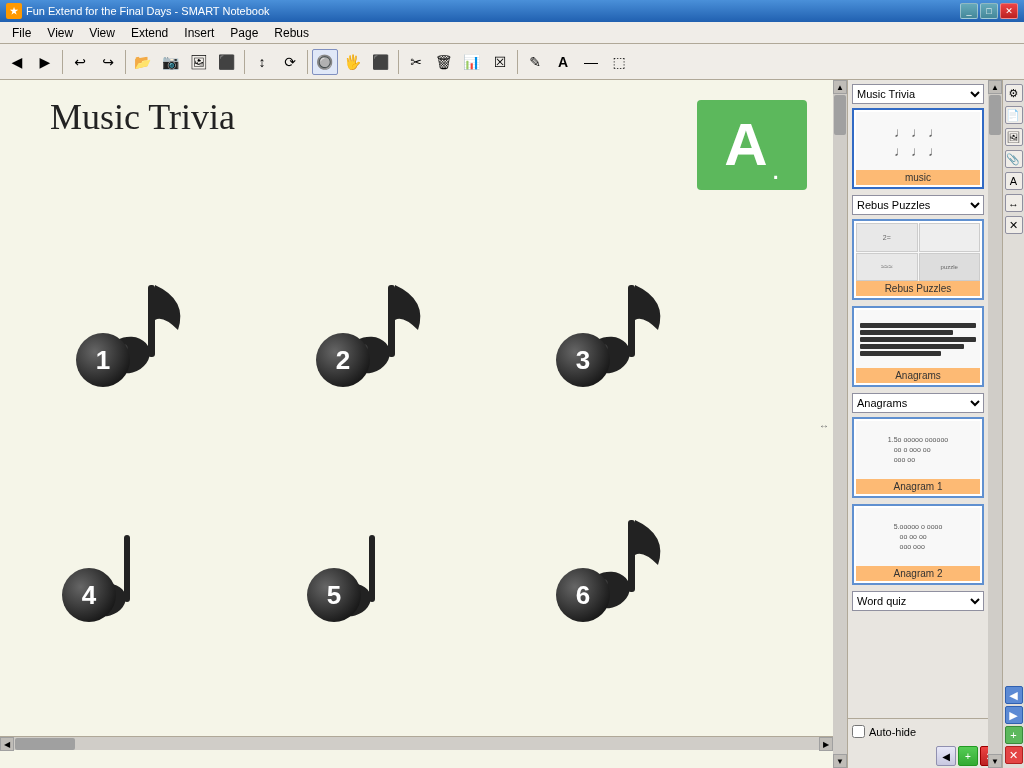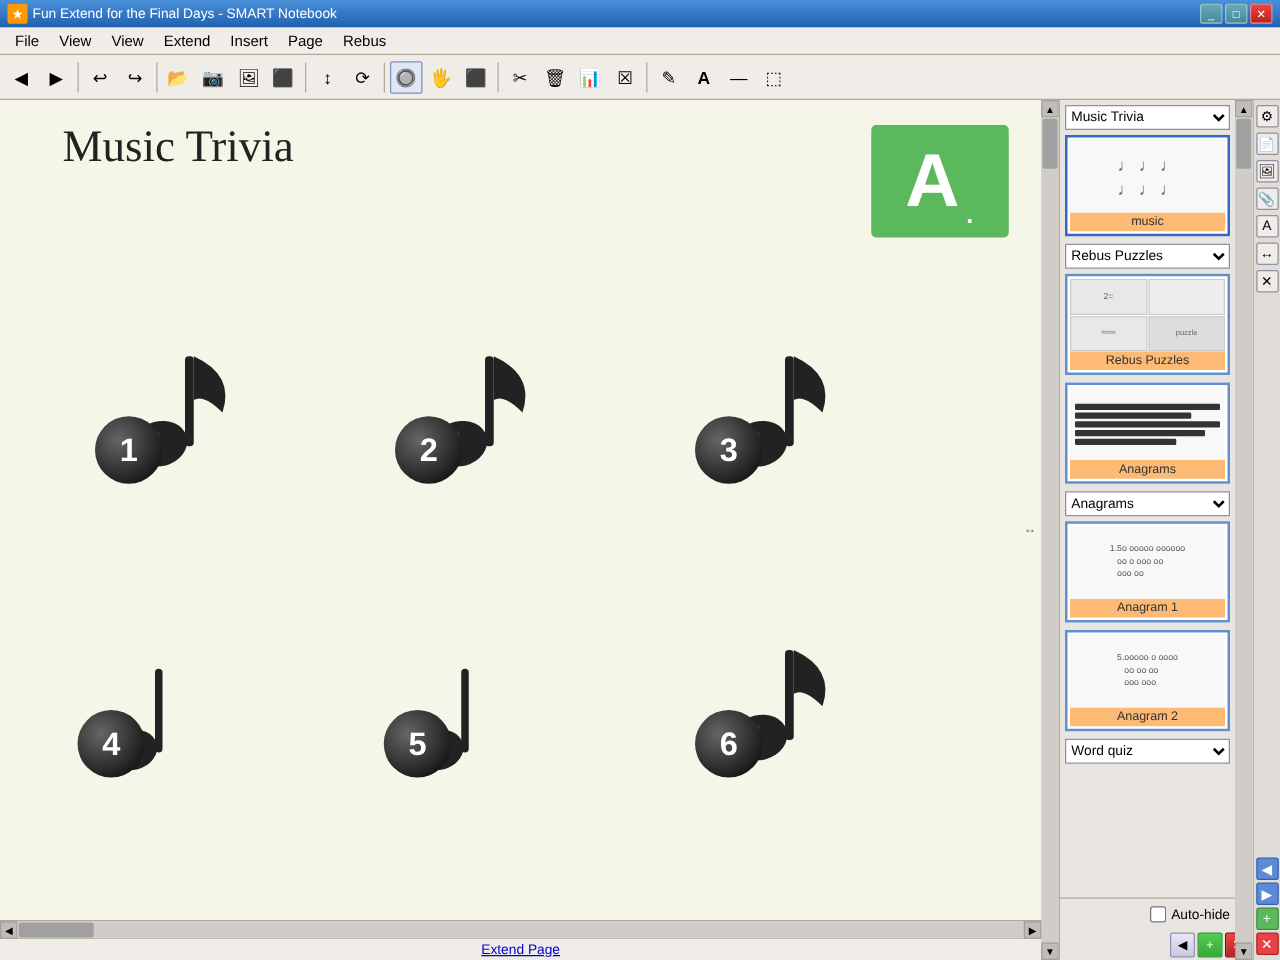--- a/index.html
+++ b/index.html
@@ -230,21 +230,20 @@
     
     .anagram-inner { font-size: 7px; color: #555; padding: 4px; text-align: left; line-height: 1.4; }
 
     
     .autohide-row {
       display: flex;
       align-items: center;
       gap: 4px;
       font-size: 11px;
       padding: 2px 0;
-      justify-content: flex-end;
     }
 
     .panel-nav-btns {
       display: flex;
       justify-content: flex-end;
       gap: 2px;
       padding: 2px;
     }
     .nav-btn {
       width: 20px; height: 20px;
@@ -403,23 +402,20 @@
     <div class="note-svg-wrapper" style="position:absolute;left:548px;top:420px;">
       <svg width="120" height="130" viewBox="0 0 120 130">
         <ellipse cx="60" cy="90" rx="22" ry="18" fill="#222" transform="rotate(-15,60,90)"></ellipse>
         <rect x="80" y="20" width="7" height="72" fill="#222" rx="3"></rect>
         <path d="M87 20 Q120 35 110 65 Q95 50 87 55 Z" fill="#222"></path>
         <ellipse cx="52" cy="84" rx="8" ry="5" fill="#555" transform="rotate(-15,52,84)" opacity="0.5"></ellipse>
       </svg>
       <div class="num-circle" style="left:8px;bottom:8px;">6</div>
     </div>
 
-    <div id="bottom-bar">
-      <a>Extend Page</a>
-    </div>
 
     <div id="canvas-scroll">
       <div class="scroll-btn">▲</div>
       <div class="scroll-track">
         <div class="scroll-thumb"></div>
       </div>
       <div class="scroll-btn">▼</div>
     </div>
 
     <div style="position:absolute;bottom:18px;left:0;right:14px;height:14px;background:#e0ddd8;border-top:1px solid #b0a898;display:flex;">

